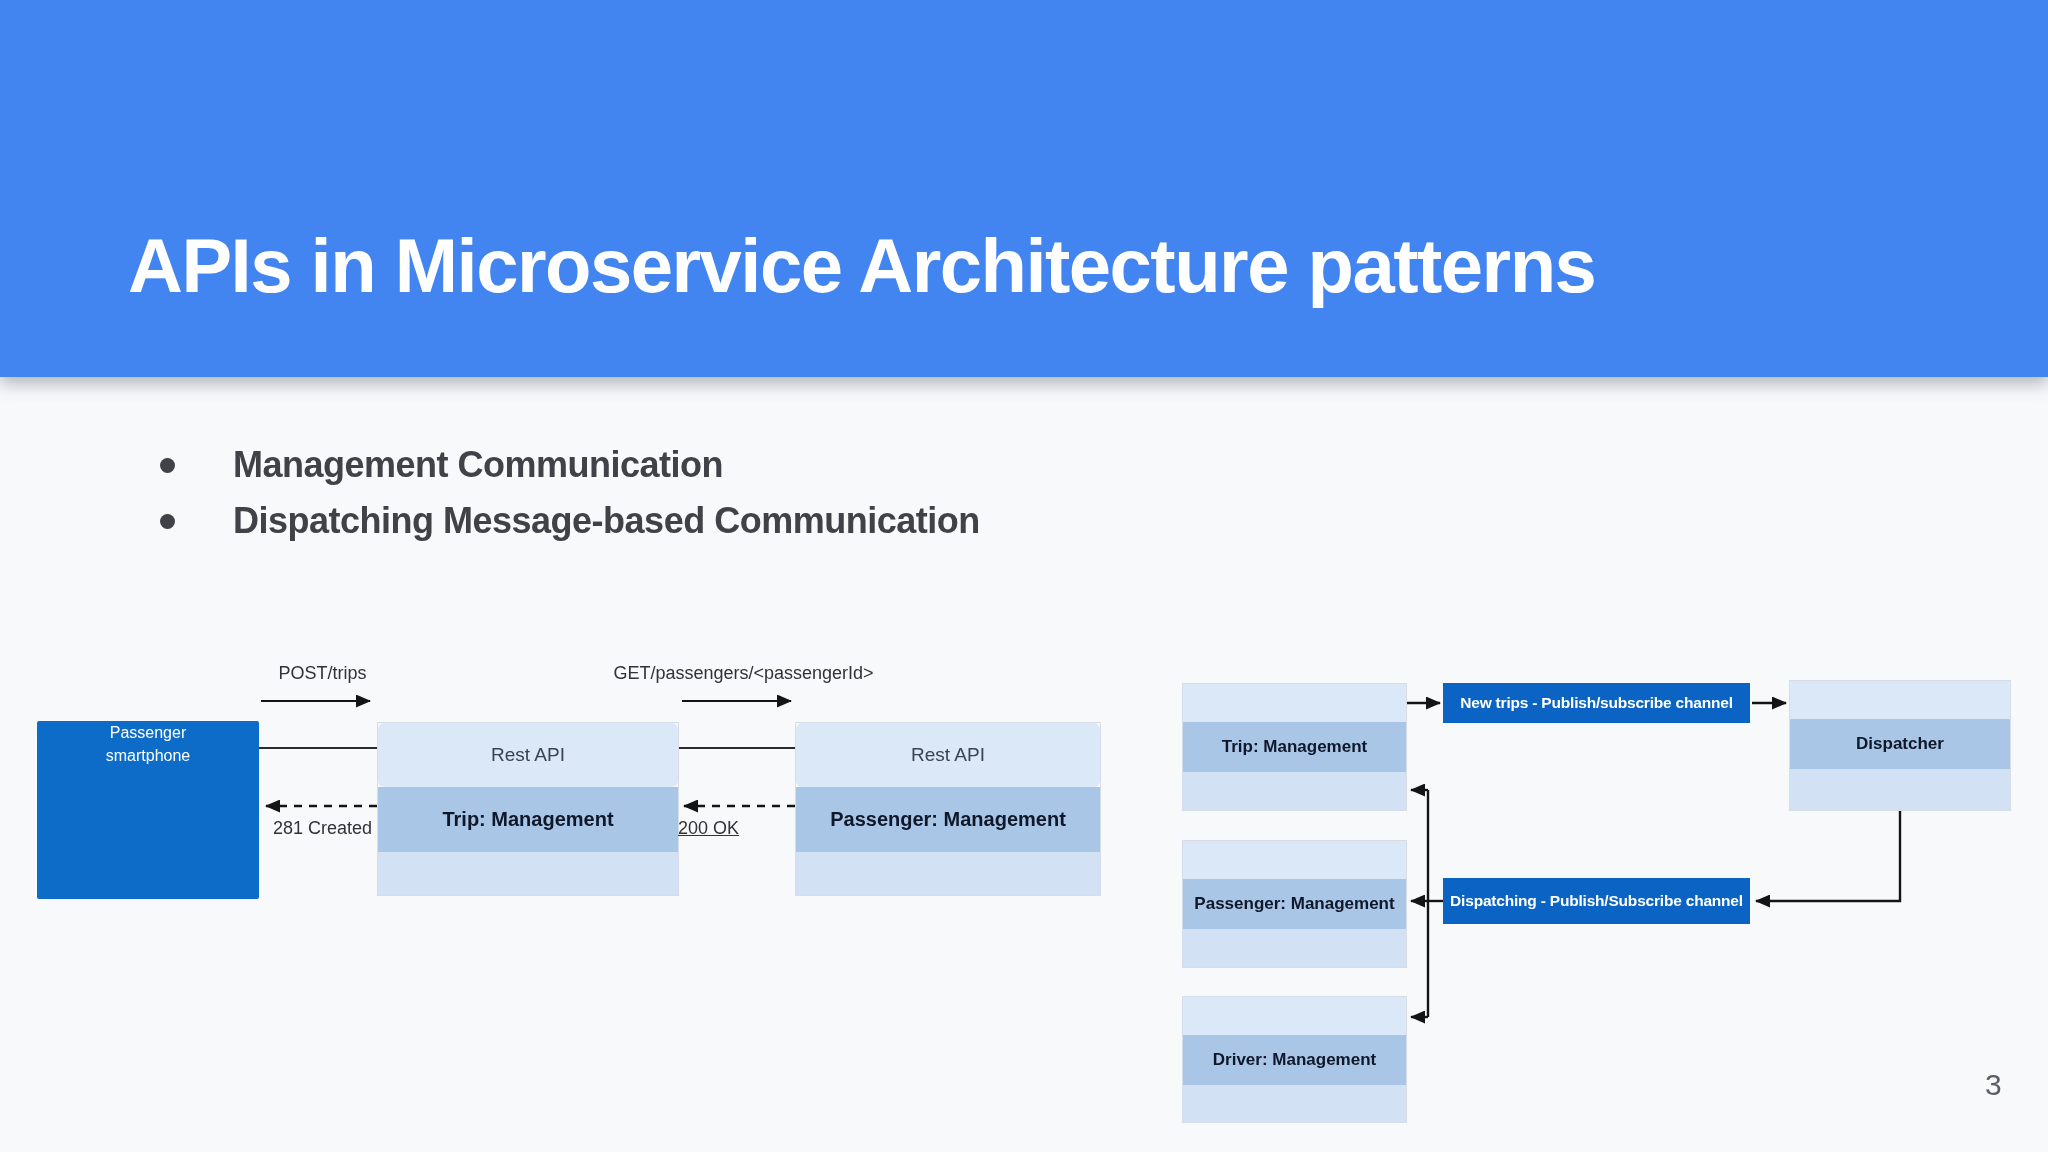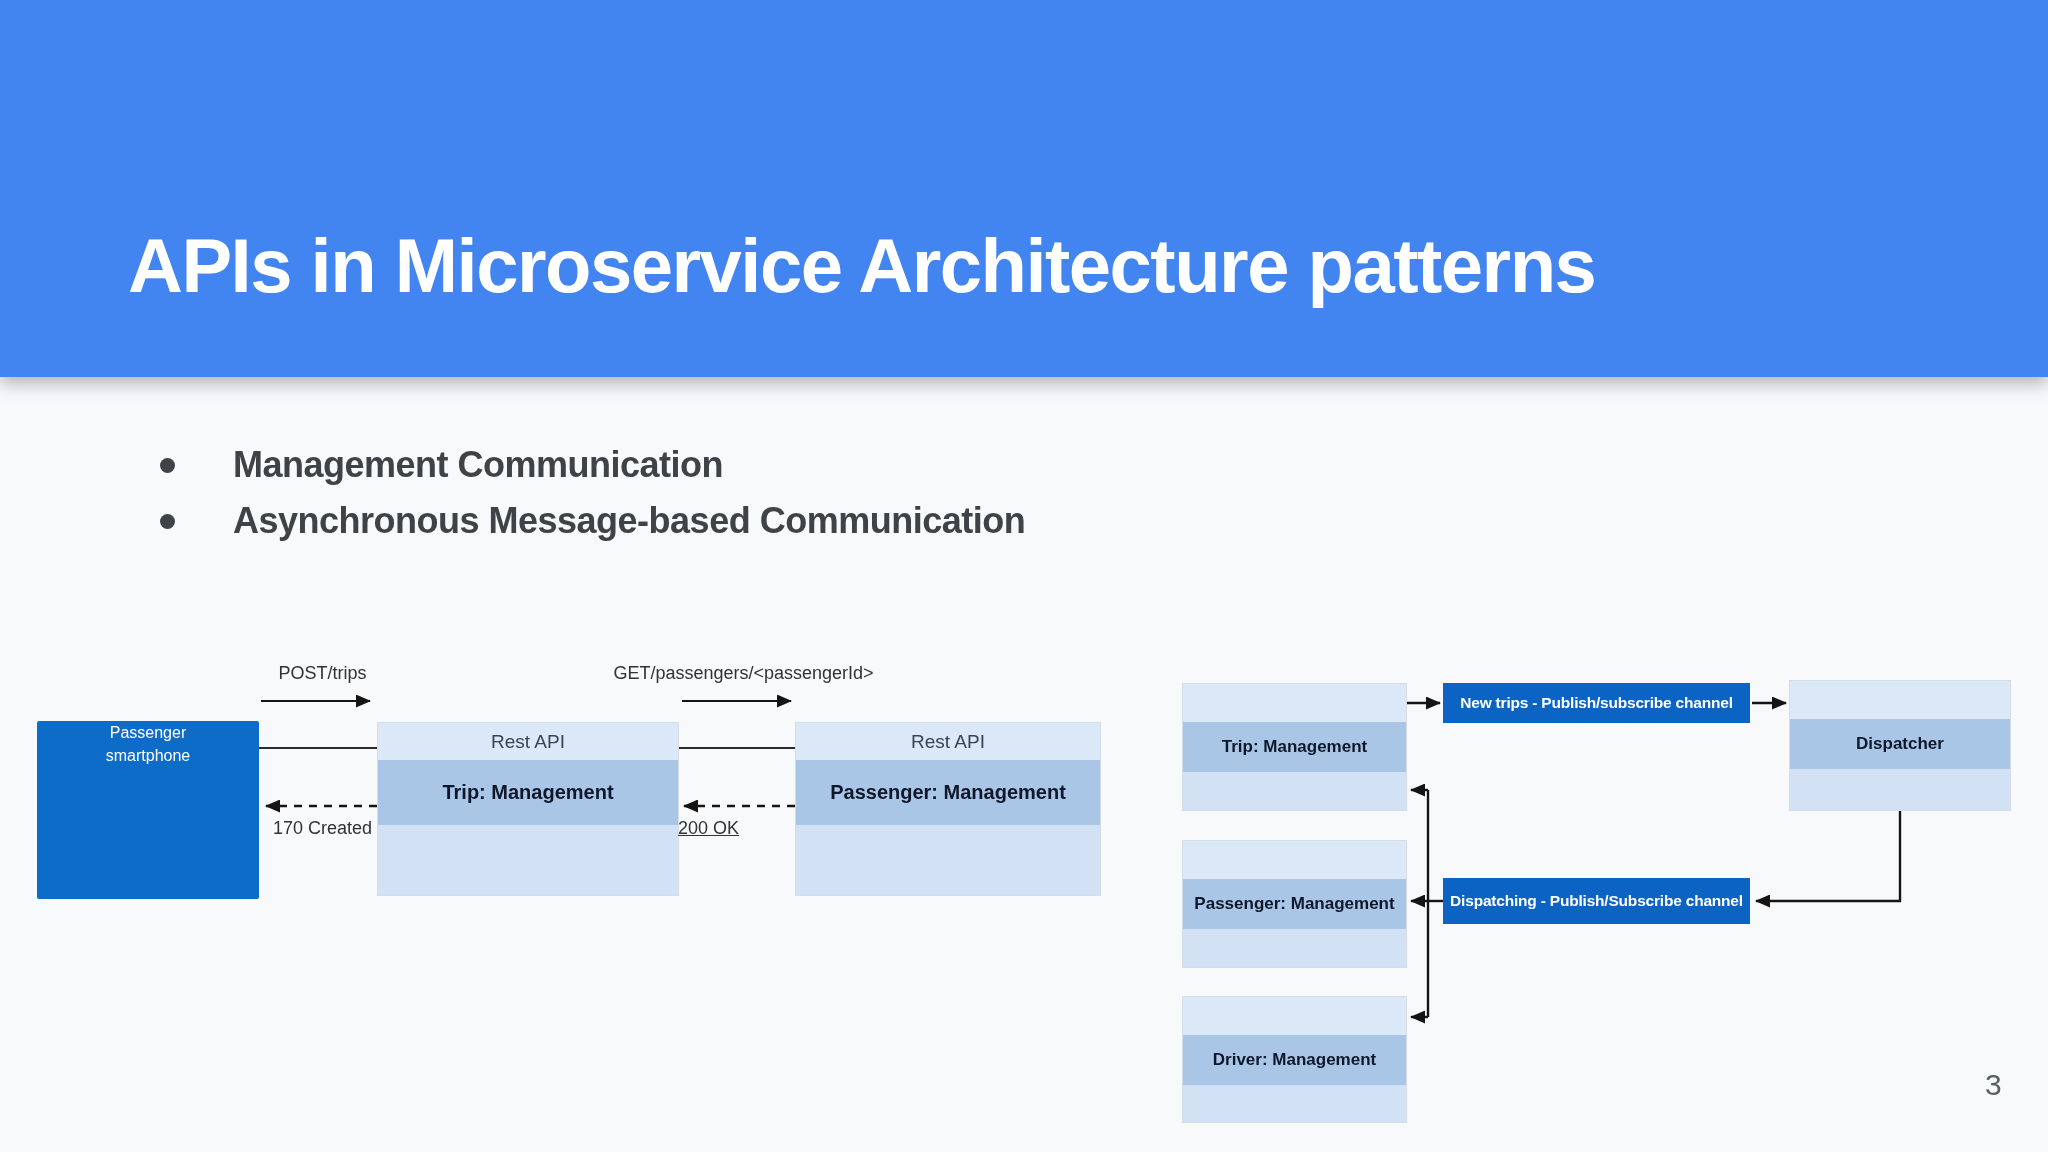--- a/index.html
+++ b/index.html
@@ -39,21 +39,21 @@
   }
   .svc .band-top{
     background:#dbe8f7;display:flex;align-items:center;justify-content:center;
     color:#3a4450;font-size:19px;flex:none;
   }
   .svc .band-mid{
     background:#a9c6e7;display:flex;align-items:center;justify-content:center;
     color:#0f172a;font-weight:bold;flex:none;
   }
   .svc .band-bot{background:#d2e1f3;flex:1;}
-  .svc-lg .band-top{height:37px;}
+  .svc-lg .band-top{height:64px;border-radius:6px;}
   .svc-lg .band-mid{height:65px;font-size:20px;}
   .svc-sm .band-top{height:38px;}
   .svc-sm .band-mid{height:50px;font-size:17px;}
   .trip-lg{left:377px;top:722px;width:302px;height:174px;}
   .pass-lg{left:795px;top:722px;width:306px;height:174px;}
   .trip-r{left:1182px;top:683px;width:225px;height:128px;}
   .pass-r{left:1182px;top:840px;width:225px;height:128px;}
   .driver-r{left:1182px;top:996px;width:225px;height:127px;}
   .dispatcher-r{left:1789px;top:680px;width:222px;height:131px;}
   .channel{
@@ -81,21 +81,21 @@
     <div class="slide-title">APIs in Microservice Architecture patterns</div>
   </div>
 
   <div class="bullets">
     <div class="bullet">
       <span class="dot"></span>
       <span>Management Communication</span>
     </div>
     <div class="bullet">
       <span class="dot"></span>
-      <span>Asynchronous Message-based Communication</span>
+      <span>Dispatching Message-based Communication</span>
     </div>
   </div>
 
   <div>
 
     <div class="client-box">
       <span>Passenger</span>
       <span>smartphone</span>
     </div>
 
@@ -106,21 +106,21 @@
     </div>
 
     <div class="svc svc-lg pass-lg">
       <div class="band-top">Rest API</div>
       <div class="band-mid">Passenger: Management</div>
       <div class="band-bot"></div>
     </div>
 
     <div class="lbl lbl-post">POST/trips</div>
     <div class="lbl lbl-get">GET/passengers/&lt;passengerId&gt;</div>
-    <div class="lbl lbl-created">170 Created</div>
+    <div class="lbl lbl-created">281 Created</div>
     <div class="lbl lbl-ok">200 OK</div>
   </div>
 
   <div>
 
     <div class="svc svc-sm trip-r">
       <div class="band-top"></div>
       <div class="band-mid">Trip: Management</div>
       <div class="band-bot"></div>
     </div>

